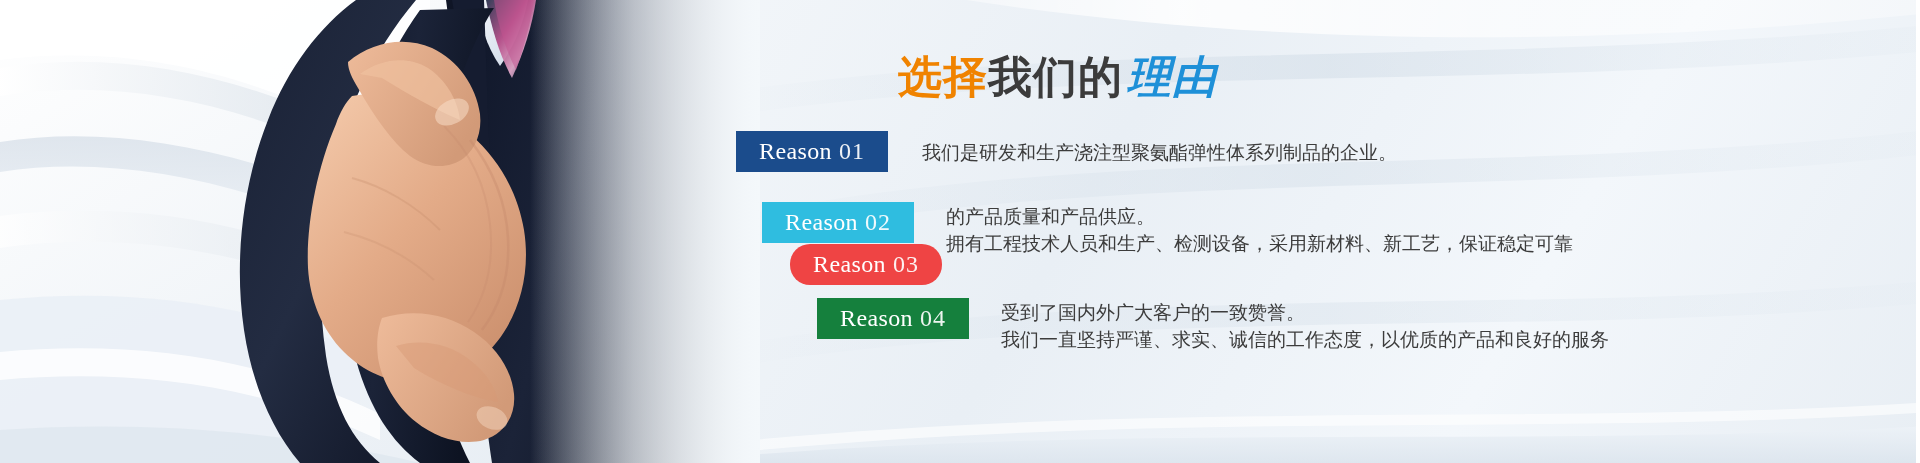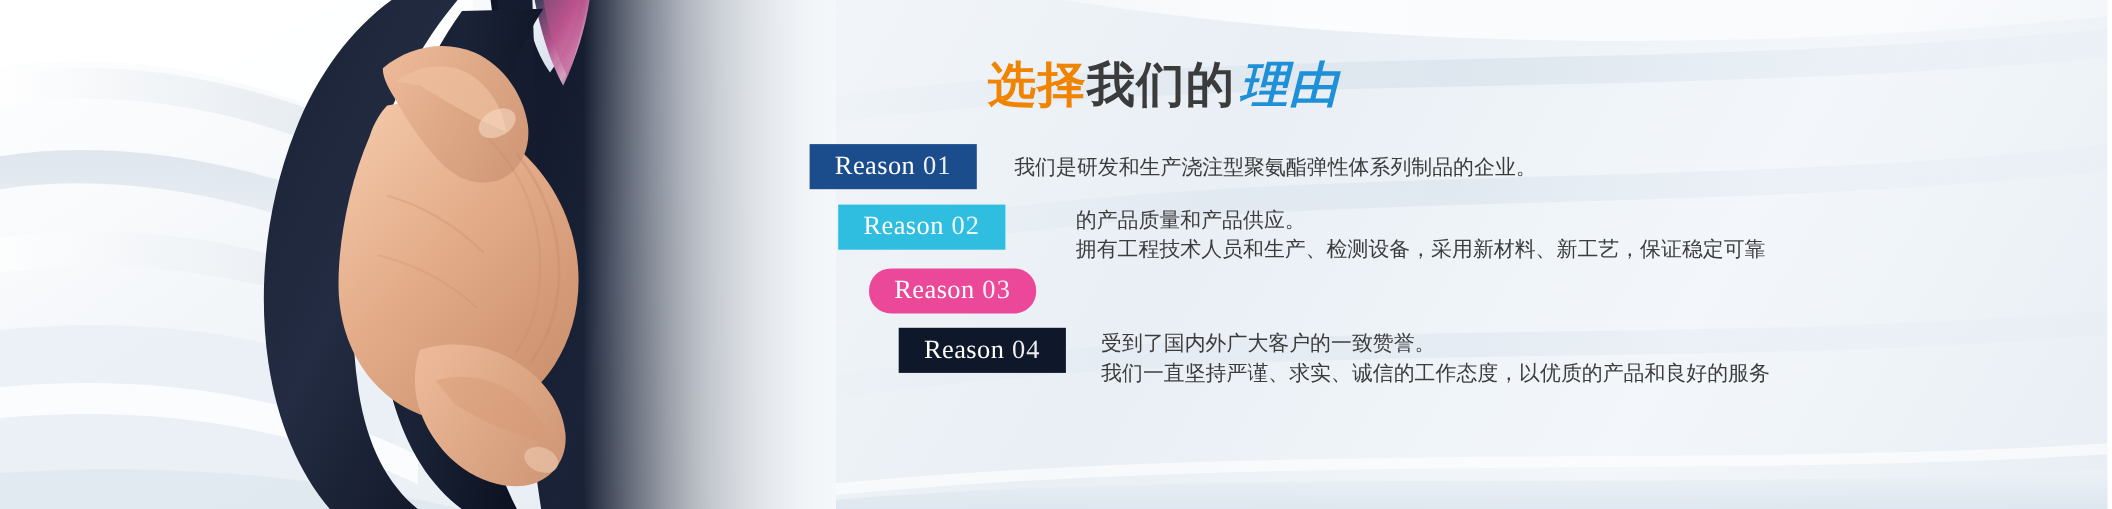--- a/index.html
+++ b/index.html
@@ -69,21 +69,21 @@
     font-size:19px;
     line-height:27px;
     white-space:nowrap;
     font-family:"DejaVu Sans","Liberation Sans",sans-serif;
   }
   .desc .line{display:block;}
 
   
   #reason-1{left:736px;top:131px;}
   #reason-1 .desc{margin-left:34px;padding-top:8px;}
-  #reason-2{left:762px;top:186px;gap:32px;}
+  #reason-2{left:762px;top:202px;}
   #reason-2 .desc{margin-left:32px;padding-top:1px;}
   #reason-3{left:790px;top:244px;}
   #reason-3 .desc{margin-left:32px;padding-top:8px;}
   #reason-4{left:817px;top:298px;}
   #reason-4 .desc{margin-left:32px;padding-top:1px;}
 </style>
 </head>
 <body>
 
 <div class="banner">
@@ -242,27 +242,27 @@
         <div class="badge" style="background:#2FBDE0;">
           <span class="word">Reason</span><span class="num">02</span>
         </div>
         <div class="desc">
           <span class="line">的产品质量和产品供应。</span>
           <span class="line">拥有工程技术人员和生产、检测设备，采用新材料、新工艺，保证稳定可靠</span>
         </div>
       </div>
 
       <div class="reason" id="reason-3">
-        <div class="badge" style="background:#ec4899;border-radius:20px;">
+        <div class="badge" style="background:#ef4444;border-radius:20px;">
           <span class="word">Reason</span><span class="num">03</span>
         </div>
       </div>
 
       <div class="reason" id="reason-4">
-        <div class="badge" style="background:#0f172a;">
+        <div class="badge" style="background:#15803d;">
           <span class="word">Reason</span><span class="num">04</span>
         </div>
         <div class="desc">
           <span class="line">受到了国内外广大客户的一致赞誉。</span>
           <span class="line">我们一直坚持严谨、求实、诚信的工作态度，以优质的产品和良好的服务</span>
         </div>
       </div>
 
     </div>
   </div>

